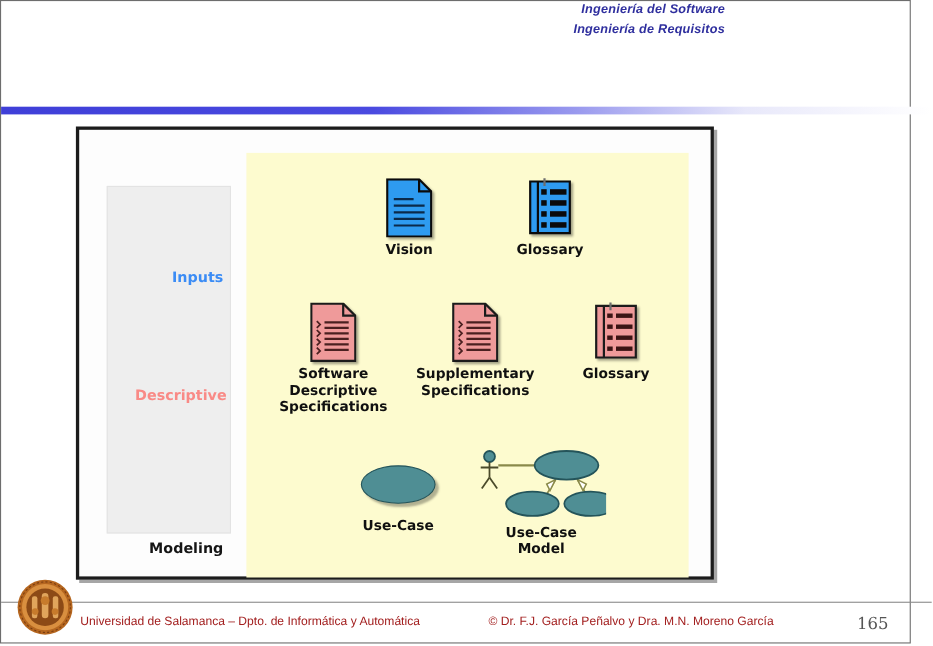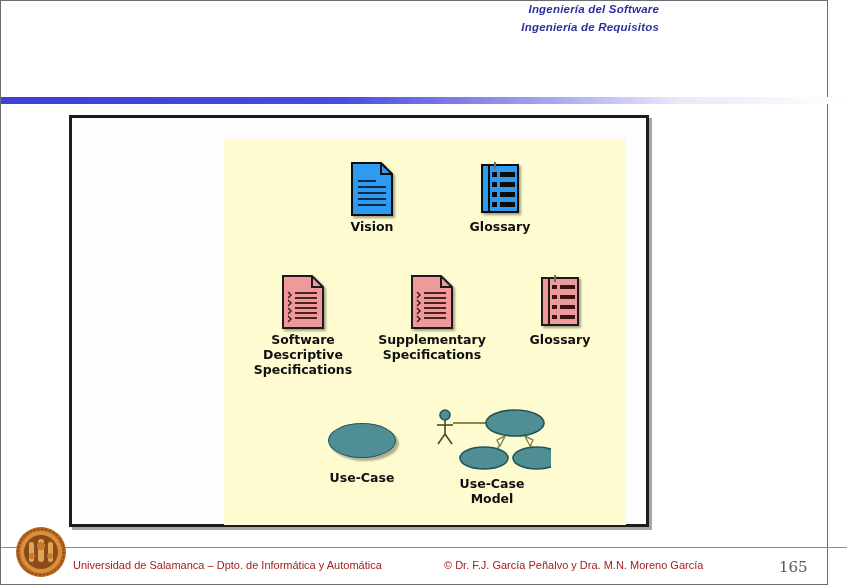--- a/index.html
+++ b/index.html
@@ -172,20 +172,25 @@
 
 <div id="slide">
 
   <div class="hdr hdr-line1">Ingeniería del Software</div>
   <div class="hdr hdr-line2">Ingeniería de Requisitos</div>
 
   <div class="title-rule"></div>
 
   <div class="diagram-frame">
 
+    <div class="left-panel">
+      <div class="band-label band-inputs">Inputs</div>
+      <div class="band-label band-descriptive">Descriptive</div>
+      <div class="band-label band-modeling">Modeling</div>
+    </div>
 
     <div class="yellow-panel"></div>
 
     <div class="art" style="left:255px; top:44px; width:90px;">
       <div class="doc">
         <svg width="42" height="54" viewBox="0 0 42 54">
           <path d="M1 1 H30 L41 12 V53 H1 Z" fill="#2e9bf0" stroke="#0b0b0b" stroke-width="2"></path>
           <path d="M30 1 V12 H41" fill="none" stroke="#0b0b0b" stroke-width="2"></path>
           <g stroke="#0b2a4a" stroke-width="2">
             <line x1="7" y1="19" x2="25" y2="19"></line>

